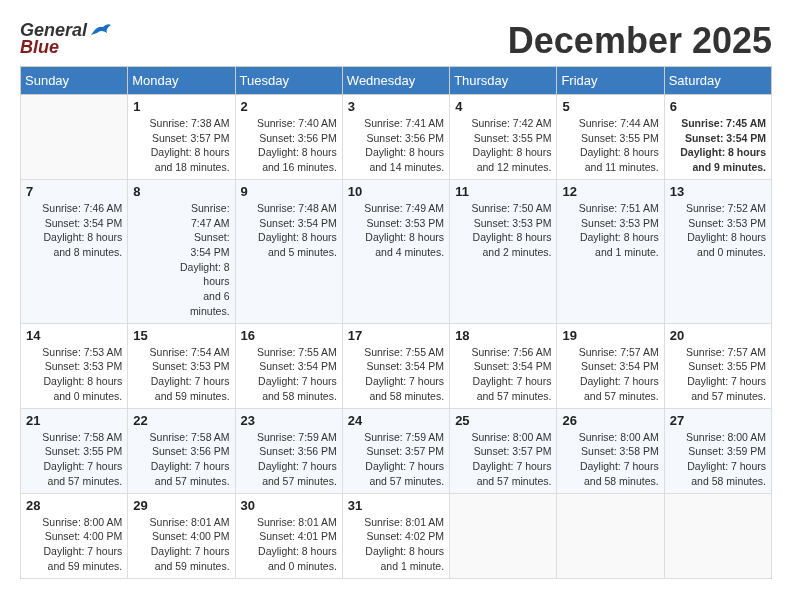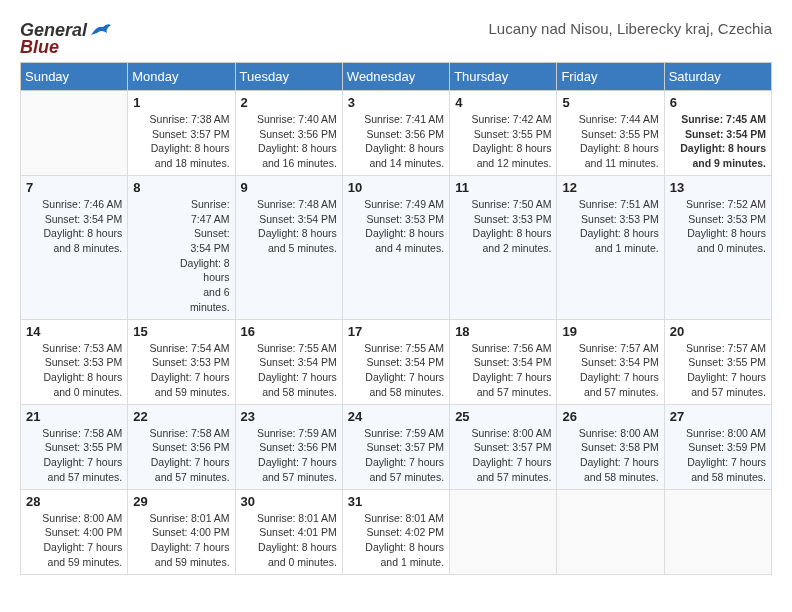--- a/index.html
+++ b/index.html
@@ -84,21 +84,21 @@
   <div class="logo-container">
     <div style="display:flex;align-items:center;">
       <span style="font-size:18px;font-weight:bold;color:#333;">General</span>
       <svg width="22" height="14" viewBox="0 0 22 14" style="margin-left:2px;margin-top:-2px;">
         <path d="M2,12 Q8,2 14,4 Q18,0 22,2 Q16,6 18,10 Q12,6 8,10 Z" fill="#1a6fc4"></path>
       </svg>
     </div>
     <span style="font-size:18px;font-weight:bold;color:#7f1d1d;margin-top:-4px;">Blue</span>
   </div>
   <div style="text-align:right;">
-    <div class="subtitle">Lucany nad Nisou, Liberecky kraj, Czechia</div>
+    <div class="month-title">December 2025</div>
   </div>
 </div>
 
 <table class="calendar-table">
   <thead>
     <tr>
     <th>Sunday</th>
         <th>Monday</th>
         <th>Tuesday</th>
         <th>Wednesday</th>

